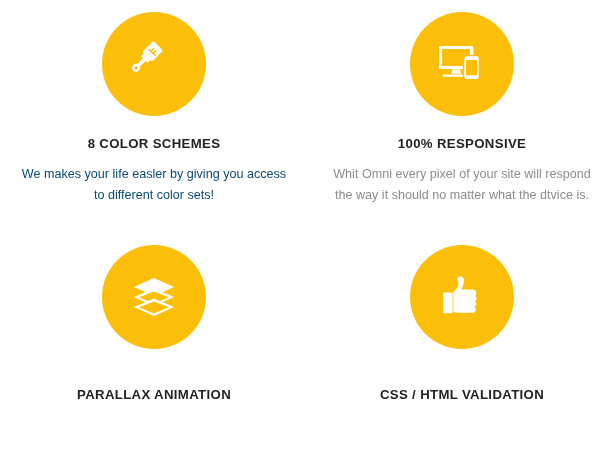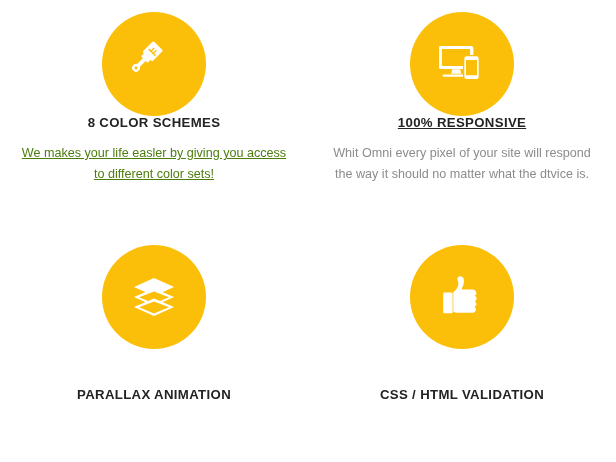--- a/index.html
+++ b/index.html
@@ -42,20 +42,21 @@
     justify-content: center;
     margin-top: 12px;
     flex: 0 0 auto;
   }
 
   .icon-circle svg {
     display: block;
   }
 
   .feature-title {
+    margin-top: 21px;
     font-size: 13.2px;
     font-weight: bold;
     letter-spacing: 0.35px;
     color: #232323;
     text-align: center;
     line-height: 1;
     white-space: nowrap;
   }
 
   .feature-desc {
@@ -98,21 +99,21 @@
 
             <path d="M9.6 11.0 h10.0 v4.0 h-10.0 z"></path>
 
             <circle cx="7.6" cy="13.0" r="3.9"></circle>
             <circle cx="7.6" cy="13.0" r="1.5" fill="#fcbf09"></circle>
           </g>
         </svg>
       </span>
     </div>
     <div class="feature-title" style="color: rgb(35, 35, 35);">8 COLOR SCHEMES</div>
-    <div class="feature-desc" style="color: #4d7c0f; text-decoration: underline;">We  makes your life easler by giving you access to different color sets!</div>
+    <div class="feature-desc" style="color: #0c4a6e;">We  makes your life easler by giving you access to different color sets!</div>
   </div>
 
   <div class="feature-card card-responsive row1">
     <div class="icon-circle" style="background: rgb(252, 191, 9);">
       <span>
         <svg width="46" height="40" viewBox="0 0 46 40" aria-hidden="true">
           <g fill="#ffffff">
 
             <path d="M2.0 2.0 h30.0 a2.4 2.4 0 0 1 2.4 2.4 v18.2 a2.4 2.4 0 0 1 -2.4 2.4 h-30.0 a2.4 2.4 0 0 1 -2.4 -2.4 v-18.2 a2.4 2.4 0 0 1 2.4 -2.4 z
                      M2.9 5.0 v16.9 h28.2 v-16.9 z" fill-rule="evenodd"></path>
@@ -121,21 +122,21 @@
 
             <rect x="3.6" y="30.4" width="27.0" height="2.4" rx="1.0"></rect>
 
             <path d="M26.6 11.0 h11.8 a2.6 2.6 0 0 1 2.6 2.6 v20.0 a2.6 2.6 0 0 1 -2.6 2.6 h-11.8 a2.6 2.6 0 0 1 -2.6 -2.6 v-20.0 a2.6 2.6 0 0 1 2.6 -2.6 z" fill="#fcbf09"></path>
             <path d="M27.6 12.2 h9.8 a2.3 2.3 0 0 1 2.3 2.3 v18.2 a2.3 2.3 0 0 1 -2.3 2.3 h-9.8 a2.3 2.3 0 0 1 -2.3 -2.3 v-18.2 a2.3 2.3 0 0 1 2.3 -2.3 z
                      M27.0 16.0 v15.2 h11.0 v-15.2 z" fill-rule="evenodd"></path>
           </g>
         </svg>
       </span>
     </div>
-    <div class="feature-title" style="color: rgb(35, 35, 35); text-decoration: underline;">100% RESPONSIVE</div>
+    <div class="feature-title" style="color: rgb(35, 35, 35);">100% RESPONSIVE</div>
     <div class="feature-desc" style="color: rgb(140, 140, 140);">Whit Omni every pixel of your site will respond the way it should no matter what the dtvice is.</div>
   </div>
 
   <div class="feature-card card-parallax row2">
     <div class="icon-circle" style="background: rgb(252, 191, 9);">
       <span>
         <svg width="44" height="42" viewBox="0 0 44 42" aria-hidden="true">
           <g fill="#ffffff">
 
             <path d="M22.0 2.0 L42.0 11.0 L22.0 20.0 L2.0 11.0 Z"></path>

